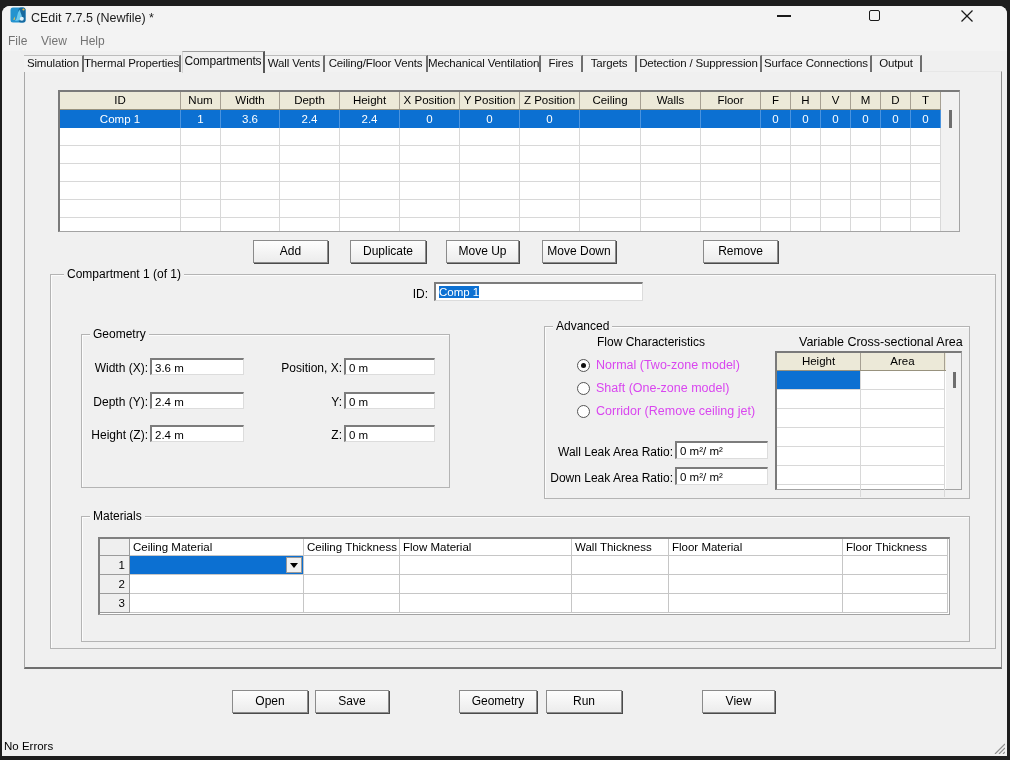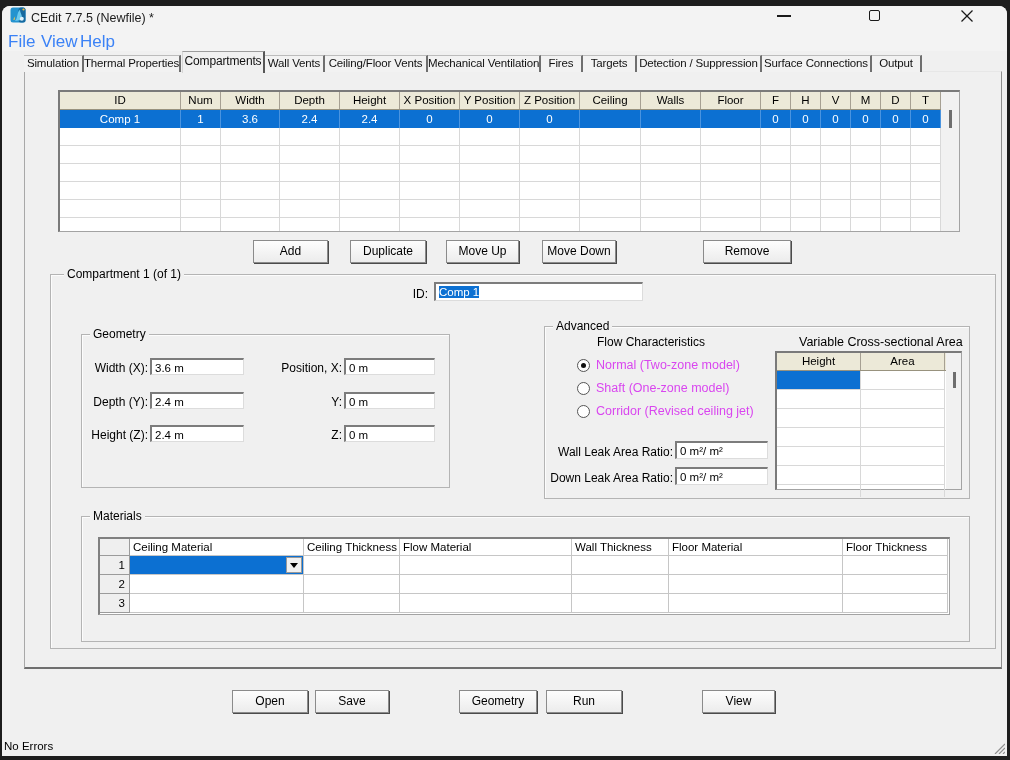--- a/index.html
+++ b/index.html
@@ -7,21 +7,21 @@
   body { font-family:"Liberation Sans", sans-serif; background:#1d1d1d; }
   #canvas { position:relative; width:1010px; height:760px; }
   .abs { position:absolute; }
 
   
   .window-bg { left:2px; top:6px; width:1005px; height:750px; background:#f0f0f0; border-radius:8px 8px 0 0; }
   .topbar { left:2px; top:6px; width:1005px; height:45px; background:#f3f3f3; border-radius:8px 8px 0 0; }
   .app-icon { left:10px; top:7px; width:16px; height:16px; }
   .title-text { left:31px; top:6px; height:25px; line-height:25px; font-size:12.5px; color:#1b1b1b; white-space:nowrap; }
   .cap-glyph { color:#1a1a1a; }
-  .menu-item { top:33px; height:17px; line-height:17px; font-size:17px; color:#3b82f6; }
+  .menu-item { top:33px; height:17px; line-height:17px; font-size:12px; color:#737373; }
 
   
   .tab { top:55px; height:17px; background:#f2f2f2; border-top:1px solid #bcbcbc; border-right:2px solid #6f6f6f;
          font-size:11.5px; letter-spacing:-0.15px; color:#111; text-align:center; line-height:15px; white-space:nowrap; overflow:hidden; }
   .tab.active { top:51px; height:22px; background:#f0f0f0; border-top:1px solid #9c9c9c; border-left:1px solid #d6d6d6;
                 border-right:2px solid #565656; line-height:18px; z-index:5; font-size:12px; }
   .tab-page { left:24px; top:71px; width:978px; height:598px; background:#f0f0f0;
               border-left:1px solid #a8a8a8; border-right:1px solid #8f8f8f; border-bottom:2px solid #6f6f6f; border-top:1px solid #e7e7e7; }
 
   
@@ -274,21 +274,21 @@
       </div>
 
     <div class="abs sb-strip" style="left:881px;top:0;width:18px;height:139px;"></div>
     <div class="abs sb-thumb" style="left:889px;top:18px;width:3px;height:18px;"></div>
   </div>
 
   <div class="abs btn" style="left:253px;top:240px;width:75px;height:23px;line-height:21px;">Add</div>
   <div class="abs btn" style="left:350px;top:240px;width:76px;height:23px;line-height:21px;">Duplicate</div>
   <div class="abs btn" style="left:446px;top:240px;width:73px;height:23px;line-height:21px;">Move Up</div>
   <div class="abs btn" style="left:542px;top:240px;width:74px;height:23px;line-height:21px;">Move Down</div>
-  <div class="abs btn" style="left:703px;top:240px;width:88px;height:23px;line-height:21px;">Remove</div>
+  <div class="abs btn" style="left:703px;top:240px;width:75px;height:23px;line-height:21px;">Remove</div>
 
   <div class="abs grp" style="left:50px;top:274px;width:946px;height:375px;">
     <span class="grp-label" style="left:13px;">Compartment 1 (of 1)</span>
   </div>
 
   <div class="abs lbl lbl-r" style="left:398px;top:287px;width:30px;">ID:</div>
   <div class="abs tb" style="left:434px;top:282px;width:209px;height:19px;"><span class="selhl">Comp 1</span></div>
 
   <div class="abs grp" style="left:81px;top:334px;width:369px;height:154px;">
     <span class="grp-label" style="left:8px;">Geometry</span>
@@ -309,21 +309,21 @@
   <div class="abs grp" style="left:544px;top:326px;width:426px;height:173px;">
     <span class="grp-label" style="left:8px;">Advanced</span>
   </div>
   <div class="abs lbl" style="left:597px;top:335px;font-size:12px;">Flow Characteristics</div>
 
   <div class="abs radio sel" style="left:577px;top:359px;"></div>
   <div class="abs radio-label" style="left:596px;top:358px;">Normal (Two-zone model)</div>
   <div class="abs radio" style="left:577px;top:382px;"></div>
   <div class="abs radio-label" style="left:596px;top:381px;">Shaft (One-zone model)</div>
   <div class="abs radio" style="left:577px;top:405px;"></div>
-  <div class="abs radio-label" style="left:596px;top:404px;">Corridor (Revised ceiling jet)</div>
+  <div class="abs radio-label" style="left:596px;top:404px;">Corridor (Remove ceiling jet)</div>
 
   <div class="abs lbl lbl-r" style="left:554px;top:445px;width:119px;">Wall Leak Area Ratio:</div>
   <div class="abs tb" style="left:675px;top:441px;width:93px;height:18px;"><span>0 m²/ m²</span></div>
   <div class="abs lbl lbl-r" style="left:548px;top:471px;width:125px;">Down Leak Area Ratio:</div>
   <div class="abs tb" style="left:675px;top:467px;width:93px;height:18px;"><span>0 m²/ m²</span></div>
 
   <div class="abs lbl" style="left:799px;top:335px;font-size:12.5px;">Variable Cross-sectional Area</div>
 
   <div class="abs grid-outer" style="left:775px;top:351px;width:187px;height:139px;">
     <div class="hdr-row">

